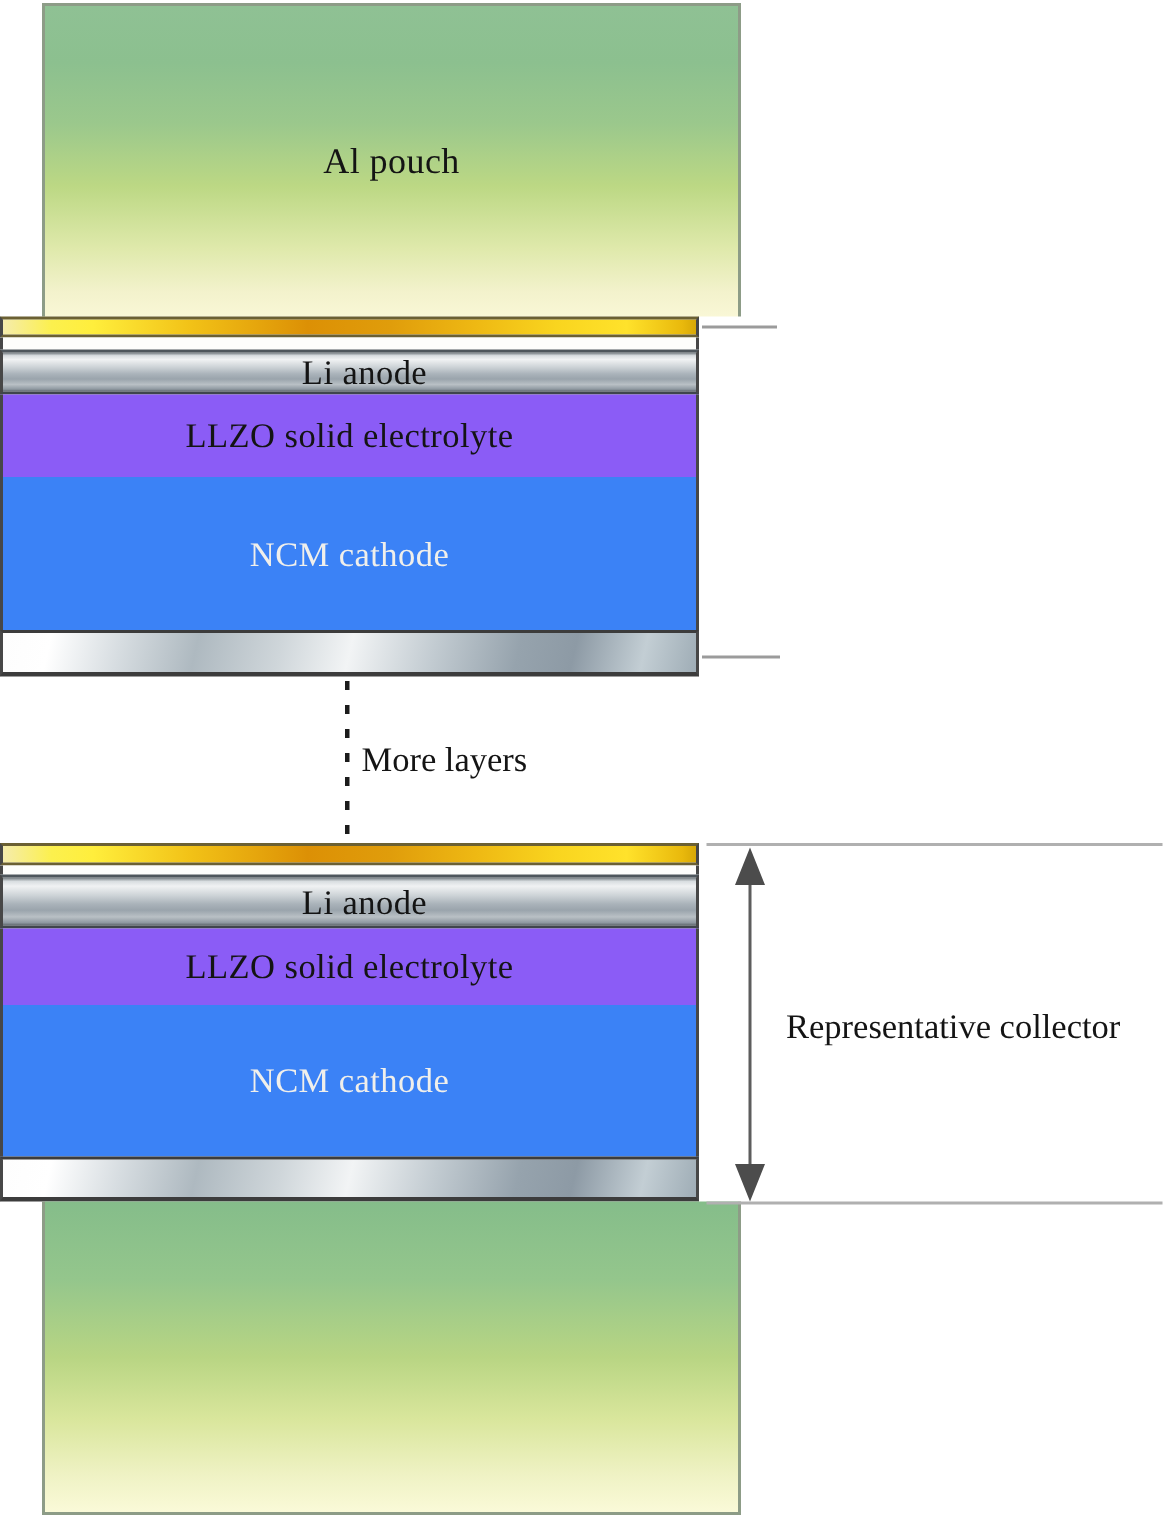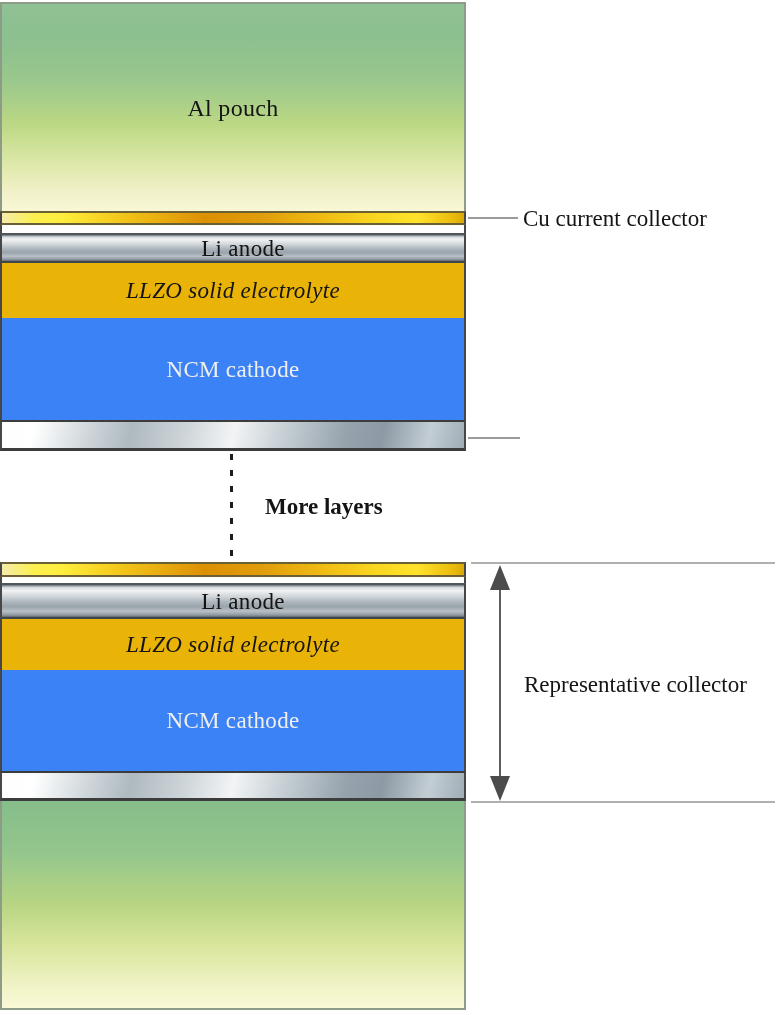--- a/index.html
+++ b/index.html
@@ -15,20 +15,21 @@
   .layer{
     position:absolute;left:0;width:466px;
     box-sizing:border-box;
     display:flex;align-items:center;justify-content:center;
   }
   .layer-label{
     font-size:23px;line-height:1;letter-spacing:.3px;white-space:nowrap;
   }
   .pouch{
     border:2px solid #8d9c87;
+    margin-left:28px;
   }
   .pouch-top{
     top:2px;height:209px;border-bottom:none;
     background:linear-gradient(180deg,#8fc194 0%,#8cc08f 18%,#9bc88c 38%,#bcd884 58%,#dfe9ab 78%,#f3f2cc 92%,#f9f7d6 100%);
   }
   .pouch-top .layer-label{font-size:24px;}
   .pouch-bottom{
     top:801px;height:209px;border-top:none;
     background:linear-gradient(180deg,#85bd8a 0%,#94c68c 25%,#b8d583 50%,#d9e69c 70%,#eff2c4 88%,#fafad8 100%);
   }
@@ -37,21 +38,21 @@
   }
   .cu{
     background:linear-gradient(90deg,#f5ecac 0%,#fcf04e 7%,#ffee3c 13%,#f2c217 27%,#dc9005 44%,#e09d0b 56%,#eeb813 68%,#f9d51f 80%,#ffe22b 90%,#e9b90c 98%,#d8a806 100%);
     border-top:2px solid #6b6033;border-bottom:2px solid #6b6033;
   }
   .gap{background:#fdfdfb;}
   .li{
     background:linear-gradient(180deg,#6d757a 0%,#d8dde0 8%,#f0f2f3 18%,#ccd2d6 38%,#aab3ba 55%,#9aa4ac 68%,#b9c0c5 82%,#8f99a1 94%,#5d656b 100%);
     border-top:2px solid #4e565c;border-bottom:2px solid #3f464c;padding-left:20px;
   }
-  .llzo{background:#eab308;font-style:italic;}
+  .llzo{background:#8b5cf6;}
   .ncm{background:#3b82f6;color:#f0efeb;}
   .al{
     background:linear-gradient(103deg,#fdfdfd 0%,#ffffff 7%,#d7dde1 17%,#aeb9c0 28%,#cfd6da 40%,#f2f4f5 50%,#c2cbd1 62%,#96a3ad 74%,#8d9aa5 82%,#c3ced4 92%,#9fadb6 100%);
     border-top:2px solid #3c3c3c;border-bottom:3px solid #3c3c3c;
   }
   #cu-1{top:211px;height:14px;}
   #gap-1{top:225px;height:8px;}
   #li-1{top:233px;height:30px;}
   #llzo-1{top:263px;height:55px;}
   #ncm-1{top:318px;height:102px;}
@@ -68,21 +69,21 @@
   }
   .connector{position:absolute;height:2px;background:#9b9b9b;}
   #cu-line{left:468px;top:217px;width:50px;}
   #cu-label{left:523px;top:205px;}
   #al-line{left:468px;top:437px;width:52px;}
   #al-label{left:523px;top:425px;}
   #more-dash{
     position:absolute;left:230px;top:454px;width:3px;height:108px;
     background:repeating-linear-gradient(180deg,#1c1c1c 0 6px,transparent 6px 16px);
   }
-  #more-label{left:265px;top:493px;font-weight:bold;}
+  #more-label{left:241px;top:493px;}
   .extent-line{position:absolute;height:2px;background:#b0b0b0;}
   #lam-top-line{left:471px;top:562px;width:304px;}
   #lam-bottom-line{left:471px;top:801px;width:304px;}
   #lam-arrow-line{position:absolute;left:499px;top:584px;width:2px;height:196px;background:#5d5d5d;}
   .tri{position:absolute;width:0;height:0;border-left:10px solid transparent;border-right:10px solid transparent;}
   #lam-arrow-up{left:490px;top:565px;border-bottom:25px solid #4c4c4c;}
   #lam-arrow-down{left:490px;top:776px;border-top:25px solid #4c4c4c;}
   #rep-label{left:524px;top:671px;}
 </style>
 </head>
@@ -100,21 +101,20 @@
   </div>
   <div id="llzo-1" class="layer cell llzo">
     <span class="layer-label">LLZO solid electrolyte</span>
   </div>
   <div id="ncm-1" class="layer cell ncm">
     <span class="layer-label">NCM cathode</span>
   </div>
   <div id="al-1" class="layer cell al"></div>
 
   <div id="cu-line" class="connector"></div>
-  <div id="cu-label" class="annot">Cu current collector</div>
   <div id="al-line" class="connector"></div>
 
   <div id="more-dash"></div>
   <div id="more-label" class="annot">More layers</div>
 
   <div id="cu-2" class="layer cell cu"></div>
   <div id="gap-2" class="layer cell gap"></div>
   <div id="li-2" class="layer cell li">
     <span class="layer-label">Li anode</span>
   </div>

